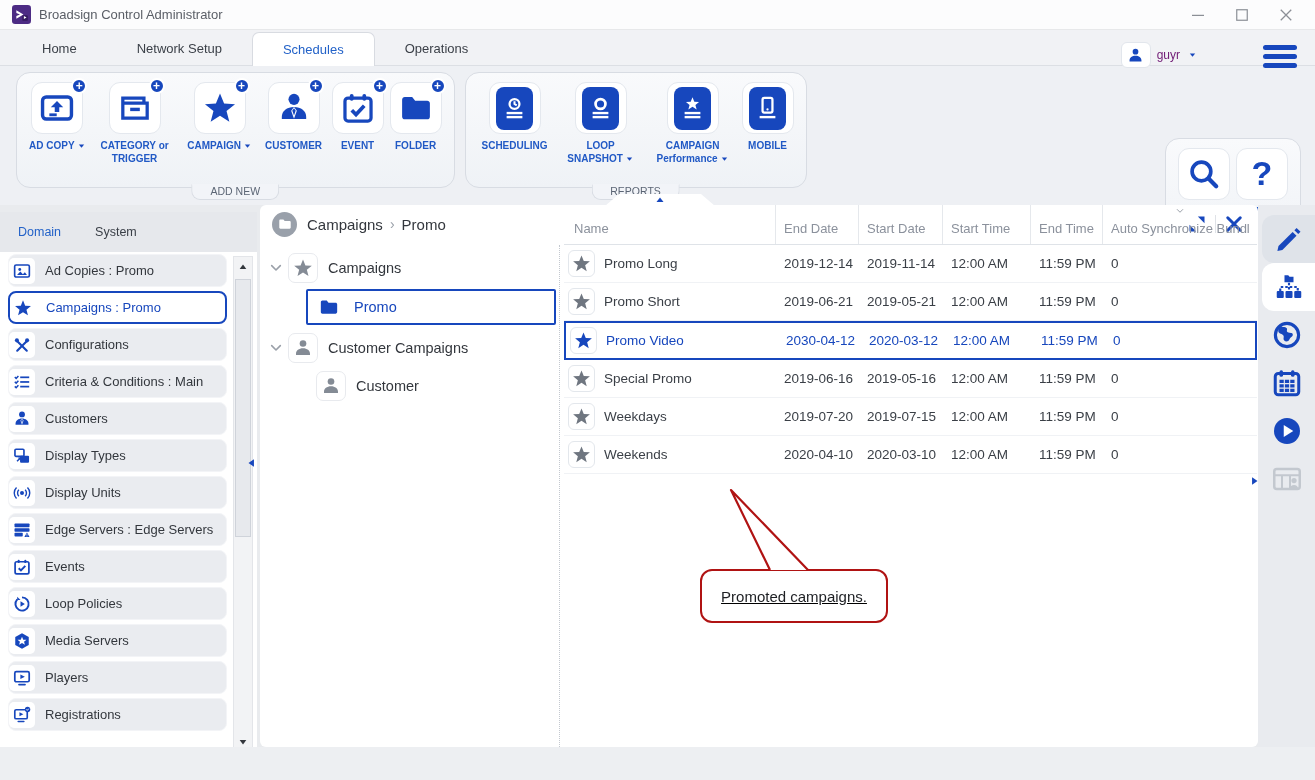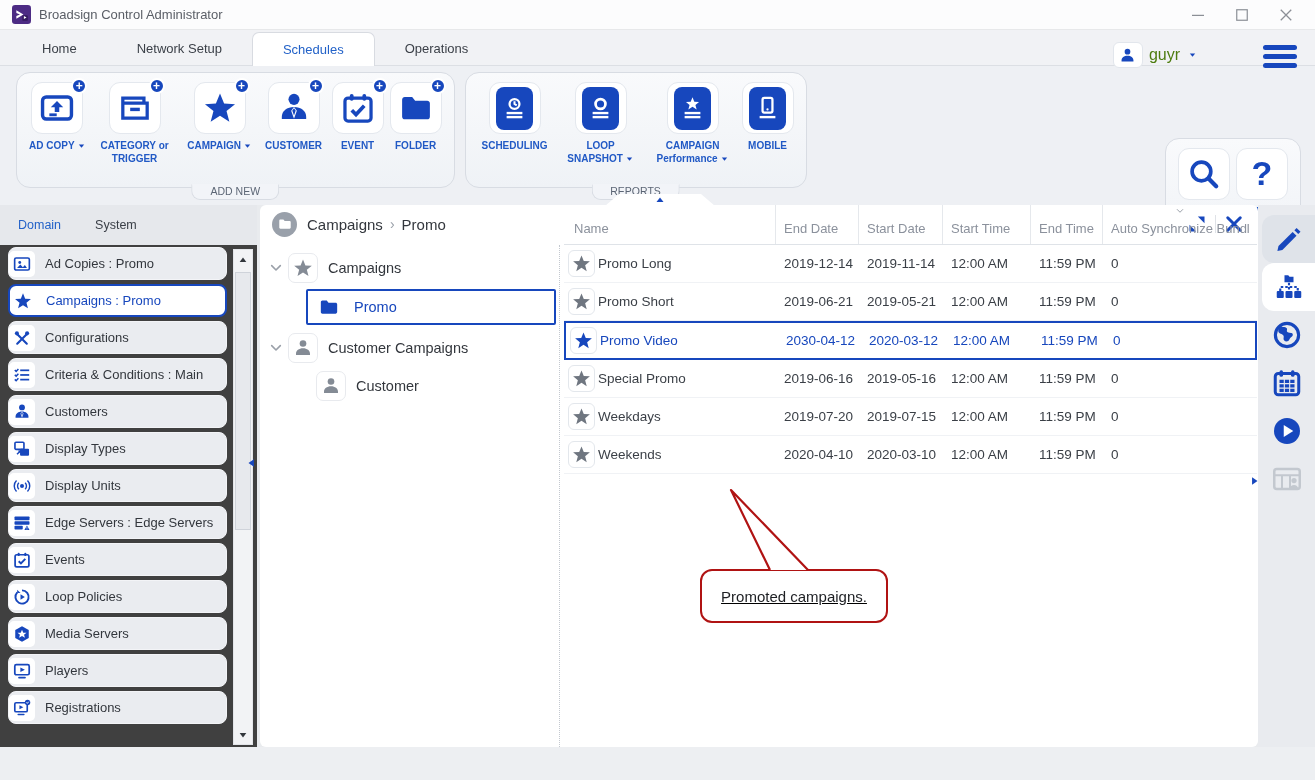--- a/index.html
+++ b/index.html
@@ -31,26 +31,26 @@
   .caret { display:inline-block; width:9px; height:8px; color:#1747BD; vertical-align:-1px; margin-left:2px; }
   .bluetile { width:37px; height:43px; background:#1747BD; border-radius:8px; display:flex; align-items:center; justify-content:center; }
   .bluetile .glyph { width:27px; height:27px; }
   .changetile { width:43px; height:43px; border:3.5px solid #1747BD; border-radius:10px; display:flex; align-items:center; justify-content:center; }
   .changetile .glyph { width:26px; height:26px; }
 
   #toolsgroup { position:absolute; right:14px; top:72px; }
   #userchip { position:absolute; right:118px; top:42px; display:flex; align-items:center; gap:6px; }
   #userchip .utile { width:30px; height:26px; background:#fff; border:1px solid #e2e6ec; border-radius:6px; display:flex; align-items:center; justify-content:center; color:#1747BD; }
   #userchip .utile .glyph { width:17px; height:17px; }
-  #username { font-size:16px; color:#4d7c0f; }
+  #username { font-size:12px; color:#701a75; }
   #hamburger { position:absolute; right:18px; top:45px; width:34px; display:flex; flex-direction:column; gap:4.5px; cursor:default; }
   #hamburger span { height:4.5px; background:#1747BD; border-radius:3px; }
 
   
-  #sidebar { position:absolute; left:0; top:205px; width:257px; height:542px; background:#404040; overflow:hidden; }
+  #sidebar { position:absolute; left:0; top:212px; width:257px; height:542px; background:#ffffff; overflow:hidden; }
   #sidetabs { height:40px; display:flex; align-items:center; gap:34px; padding-left:18px; background:#e6e8ec; font-size:12.5px; }
   .sidetab { color:#3a3f47; }
   .sidetab.active { color:#2362c8; }
   #sidelist { position:absolute; left:0; top:42px; right:28px; bottom:0; overflow:hidden; }
   .sitem { height:33px; margin:0 2px 4px 8px; background:#eaecf0; border:1px solid #f3f4f7; border-radius:8px; display:flex; align-items:center; padding-left:0; }
   .sitem .itile { width:26px; height:26px; background:#fff; border-radius:5px; margin-right:10px; display:flex; align-items:center; justify-content:center; color:#1747BD; flex:none; }
   .sitem .itile .glyph { width:18px; height:18px; }
   .sitem .slabel { font-size:13px; color:#33373d; white-space:nowrap; }
   .sitem.selected { background:#fff; border:2px solid #1747BD; }
   .sitem.selected .slabel { color:#1747BD; }
@@ -89,21 +89,21 @@
   
   #table { position:absolute; left:304px; right:1px; top:0; bottom:0; }
   .tgrid { display:grid; grid-template-columns:212px 83px 84px 88px 72px 1fr; }
   #thead { height:40px; border-bottom:1px solid #dfe3e8; margin-top:0; }
   .th { position:relative; display:flex; align-items:flex-end; padding:0 0 8px 8px; font-size:13px; color:#8b919c; border-right:1px solid #e5e8ec; white-space:nowrap; overflow:hidden; }
   .th:first-child { padding-left:10px; }
   .th:last-child { border-right:none; }
   .th .sortchev { position:absolute; top:1px; left:50%; transform:translateX(-50%); width:12px; height:10px; color:#9aa0a9; }
   .drow { height:38px; border-bottom:1px solid #f0f2f5; font-size:13.5px; color:#3a3f46; }
   .dc { display:flex; align-items:center; padding-left:8px; white-space:nowrap; overflow:hidden; }
-  .dc.name { padding-left:4px; gap:3px; }
+  .dc.name { padding-left:4px; gap:9px; }
   .stile { width:27px; height:27px; border:1px solid #e3e7ec; border-radius:6px; background:#fff; display:flex; align-items:center; justify-content:center; color:#6f7680; flex:none; }
   .stile .glyph { width:19px; height:19px; }
   .drow.selected { border:2px solid #1747BD; color:#1747BD; height:39px;text-align:right; }
   .drow.selected .stile { color:#1747BD; }
 
   
   #callout { position:absolute; left:440px; top:364px; width:188px; height:54px; background:#fff; border:2px solid #b01313; border-radius:12px; display:flex; align-items:center; justify-content:center; z-index:4;text-decoration:underline; }
   #callout span { font-size:15px; color:#1d1f23; }
   #callout-tail { position:absolute; left:430px; top:273px; width:150px; height:95px; z-index:5; }
 

